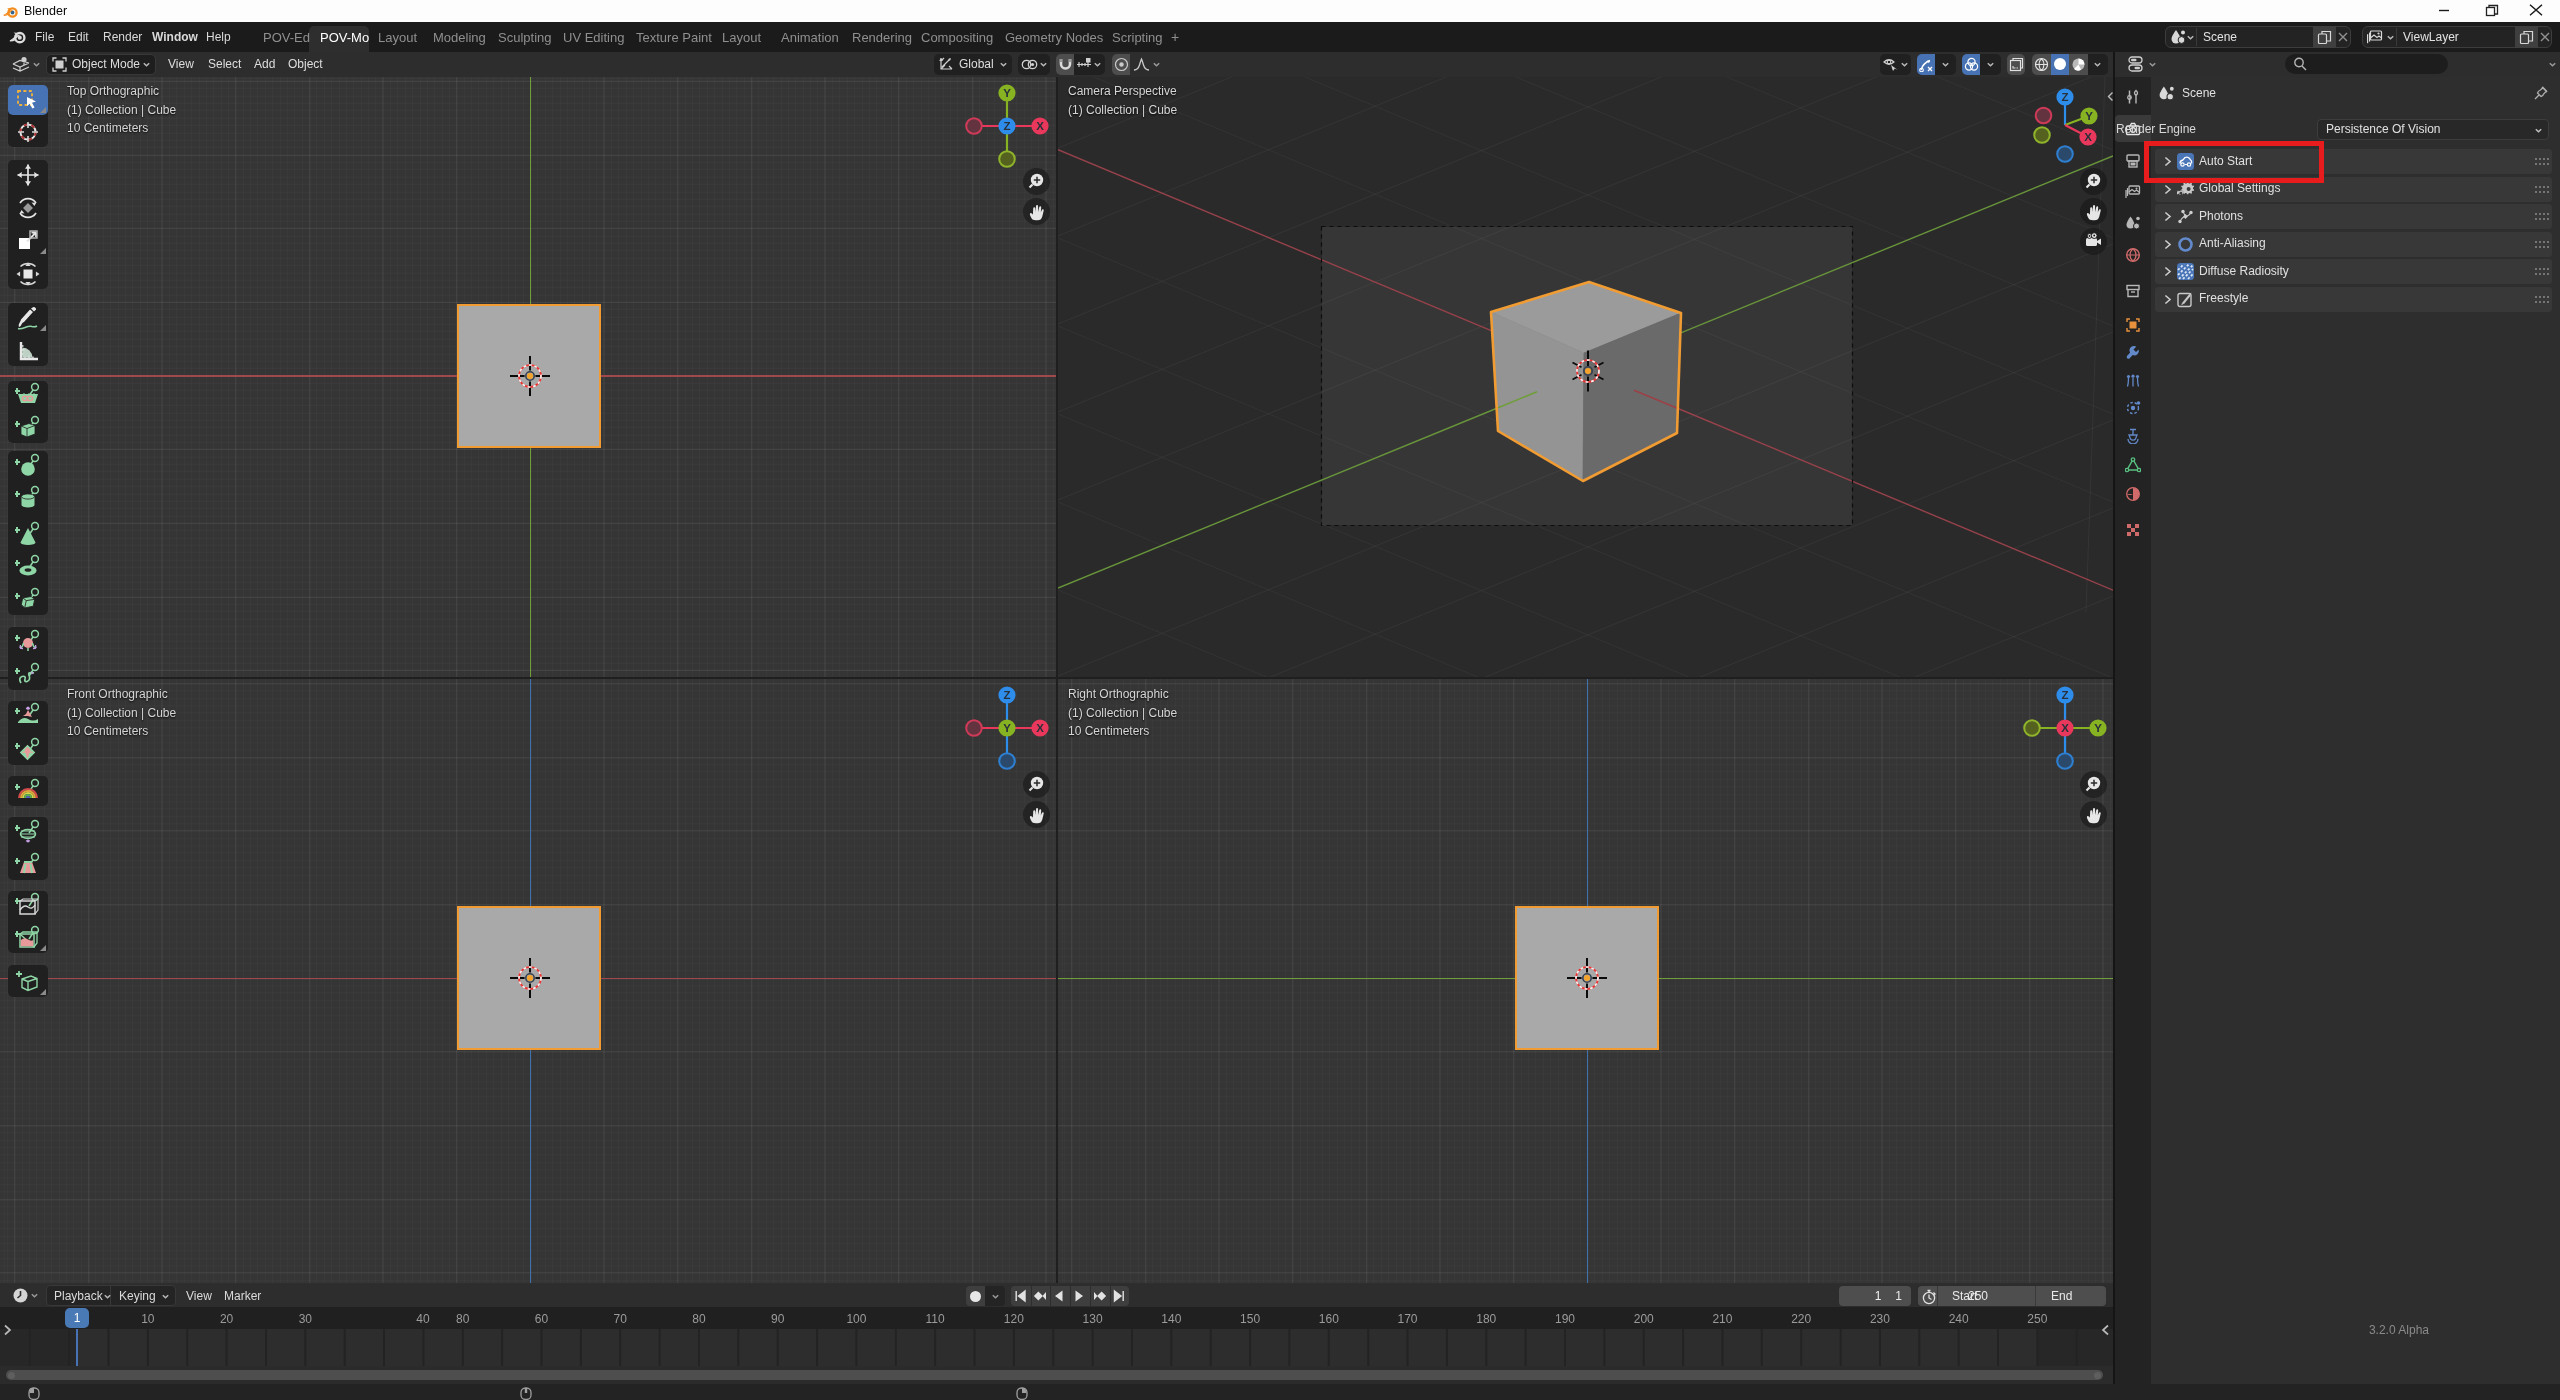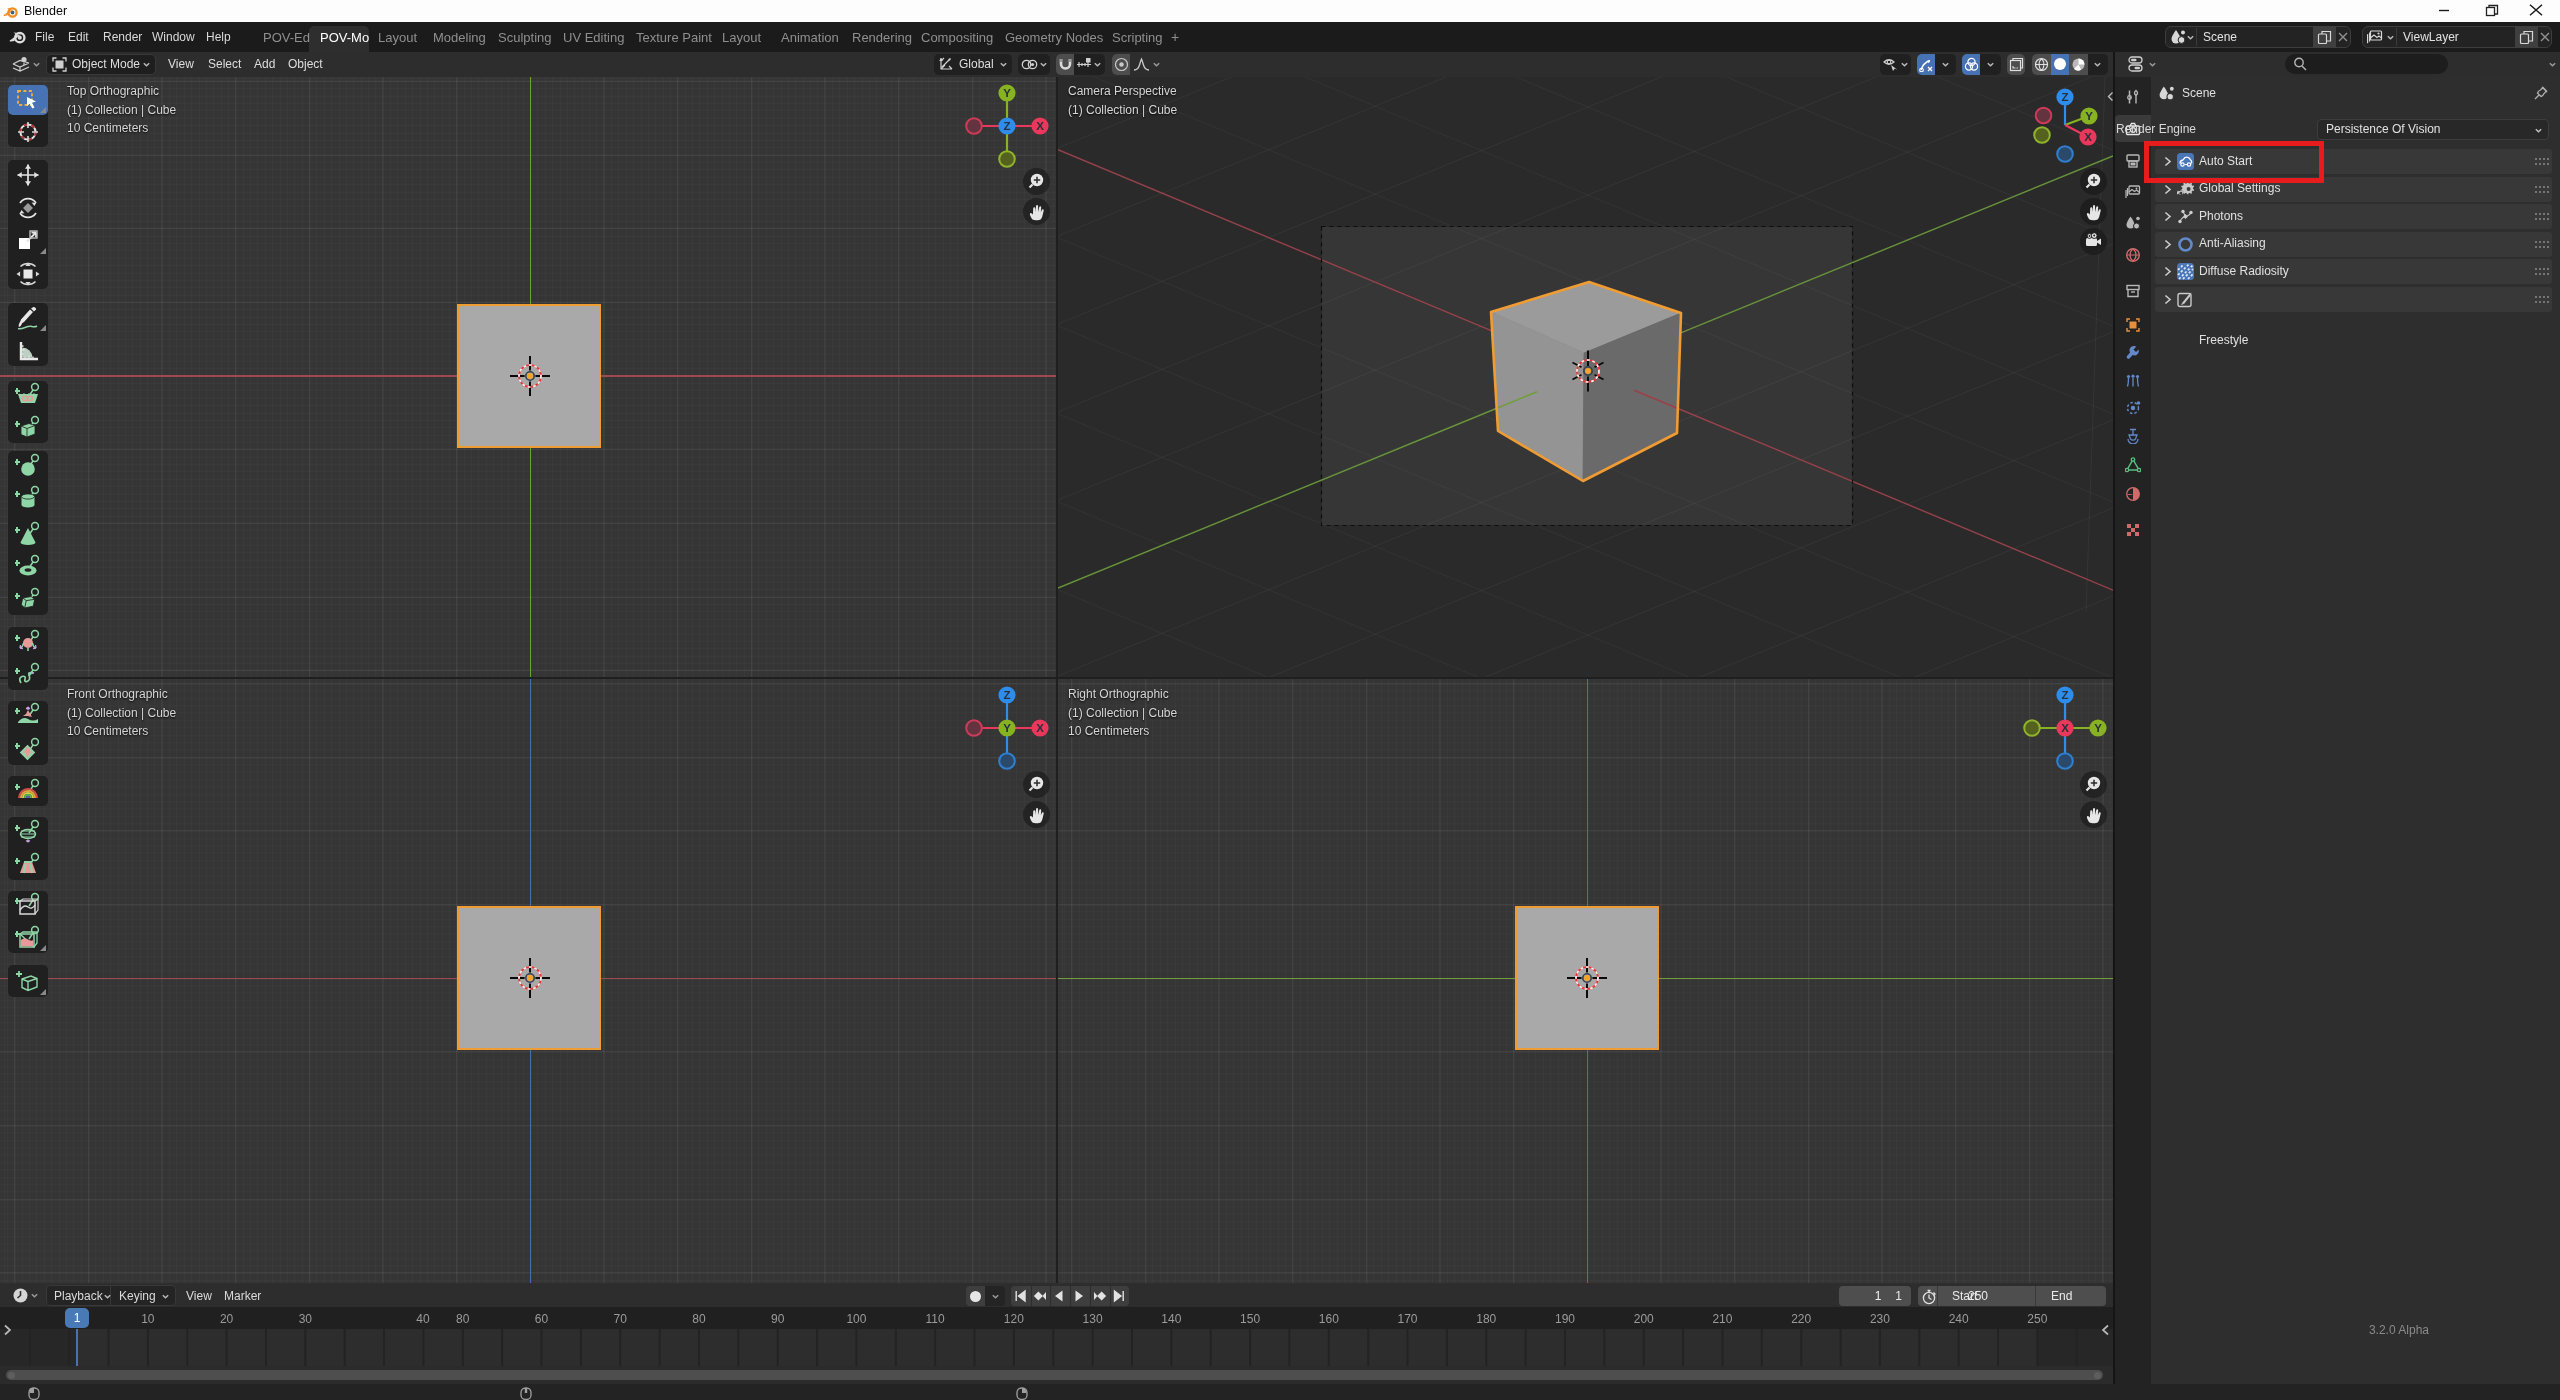--- a/index.html
+++ b/index.html
@@ -27,21 +27,21 @@
 <svg class="abs" style="left:9px;top:28px" width="17" height="17" viewBox="0 0 30 30">
 <circle cx="19" cy="17" r="8.2" fill="none" stroke="#dcdcdc" stroke-width="4.2"></circle>
 <circle cx="19" cy="17" r="3.6" fill="#dcdcdc"></circle>
 <path d="M2 22 L13 13 L20 12 L12 19 Z" fill="#dcdcdc"></path>
 <path d="M1.5 22.5 Q7 22.8 12 19" stroke="#dcdcdc" stroke-width="3" fill="none"></path>
 <path d="M8 8 L17 9 L13 12 Z" fill="#dcdcdc"></path>
 </svg>
 <div class="txt" style="left:35px;top:30px;font-size:12px;color:#d9d9d9;font-weight:normal;">File</div>
 <div class="txt" style="left:68px;top:30px;font-size:12px;color:#d9d9d9;font-weight:normal;">Edit</div>
 <div class="txt" style="left:103px;top:30px;font-size:12px;color:#d9d9d9;font-weight:normal;">Render</div>
-<div class="txt" style="left:152px;top:30px;font-size:12px;color:#d9d9d9;font-weight:normal;">Window</div>
+<div class="txt" style="left:152px;top:30px;font-size:12px;color:#d9d9d9;font-weight:bold;">Window</div>
 <div class="txt" style="left:206px;top:30px;font-size:12px;color:#d9d9d9;font-weight:normal;">Help</div>
 <div class="abs" style="left:309px;top:26px;width:60px;height:26px;background:#2e2e2e;border-radius:5px 5px 0 0"></div>
 <div class="txt" style="left:263px;top:30px;font-size:13px;color:#8f8f8f;font-weight:normal;">POV-Ed</div>
 <div class="txt" style="left:320px;top:30px;font-size:13px;color:#ffffff;font-weight:normal;">POV-Mo</div>
 <div class="txt" style="left:378px;top:30px;font-size:13px;color:#8f8f8f;font-weight:normal;">Layout</div>
 <div class="txt" style="left:433px;top:30px;font-size:13px;color:#8f8f8f;font-weight:normal;">Modeling</div>
 <div class="txt" style="left:498px;top:30px;font-size:13px;color:#8f8f8f;font-weight:normal;">Sculpting</div>
 <div class="txt" style="left:563px;top:30px;font-size:13px;color:#8f8f8f;font-weight:normal;">UV Editing</div>
 <div class="txt" style="left:636px;top:30px;font-size:13px;color:#8f8f8f;font-weight:normal;">Texture Paint</div>
 <div class="txt" style="left:722px;top:30px;font-size:13px;color:#8f8f8f;font-weight:normal;">Layout</div>
@@ -840,21 +840,21 @@
     </svg>
 <div class="abs" style="left:2155px;top:286.5px;width:397px;height:25px;background:#383838;border-radius:3px"></div>
 <svg class="abs" style="left:2162px;top:293.5px" width="11" height="11" viewBox="0 0 11 11">
 <path d="M3.4 1.5 L8 5.5 L3.4 9.5" fill="none" stroke="#cdcdcd" stroke-width="1.6"></path>
     </svg>
 <svg class="abs" style="left:2177px;top:290.5px" width="17" height="17" viewBox="0 0 17 17">
       <rect x="1" y="2.5" width="13" height="13" rx="2" fill="none" stroke="#c9c9c9" stroke-width="1.4"></rect>
 <path d="M5 12 L11.5 4 L14.5 1.5 L13 5.5 L7 13 Z" fill="#c9c9c9"></path>
 <path d="M4.5 13.5 l2 -1.2" stroke="#c9c9c9" stroke-width="1.2"></path>
     </svg>
-<div class="txt" style="left:2199px;top:291.0px;font-size:12px;color:#e0e0e0;font-weight:normal;margin-top:42px;">Freestyle</div>
+<div class="txt" style="left:2199px;top:291.0px;font-size:12px;color:#e0e0e0;font-weight:normal;">Freestyle</div>
 <svg class="abs" style="left:2534px;top:294.5px" width="16" height="10" viewBox="0 0 16 10">
       <circle cx="2" cy="2" r="1" fill="#8a8a8a"></circle>
       <circle cx="2" cy="7" r="1" fill="#8a8a8a"></circle>
       <circle cx="6" cy="2" r="1" fill="#8a8a8a"></circle>
       <circle cx="6" cy="7" r="1" fill="#8a8a8a"></circle>
       <circle cx="10" cy="2" r="1" fill="#8a8a8a"></circle>
       <circle cx="10" cy="7" r="1" fill="#8a8a8a"></circle>
       <circle cx="14" cy="2" r="1" fill="#8a8a8a"></circle>
       <circle cx="14" cy="7" r="1" fill="#8a8a8a"></circle>
     </svg>

